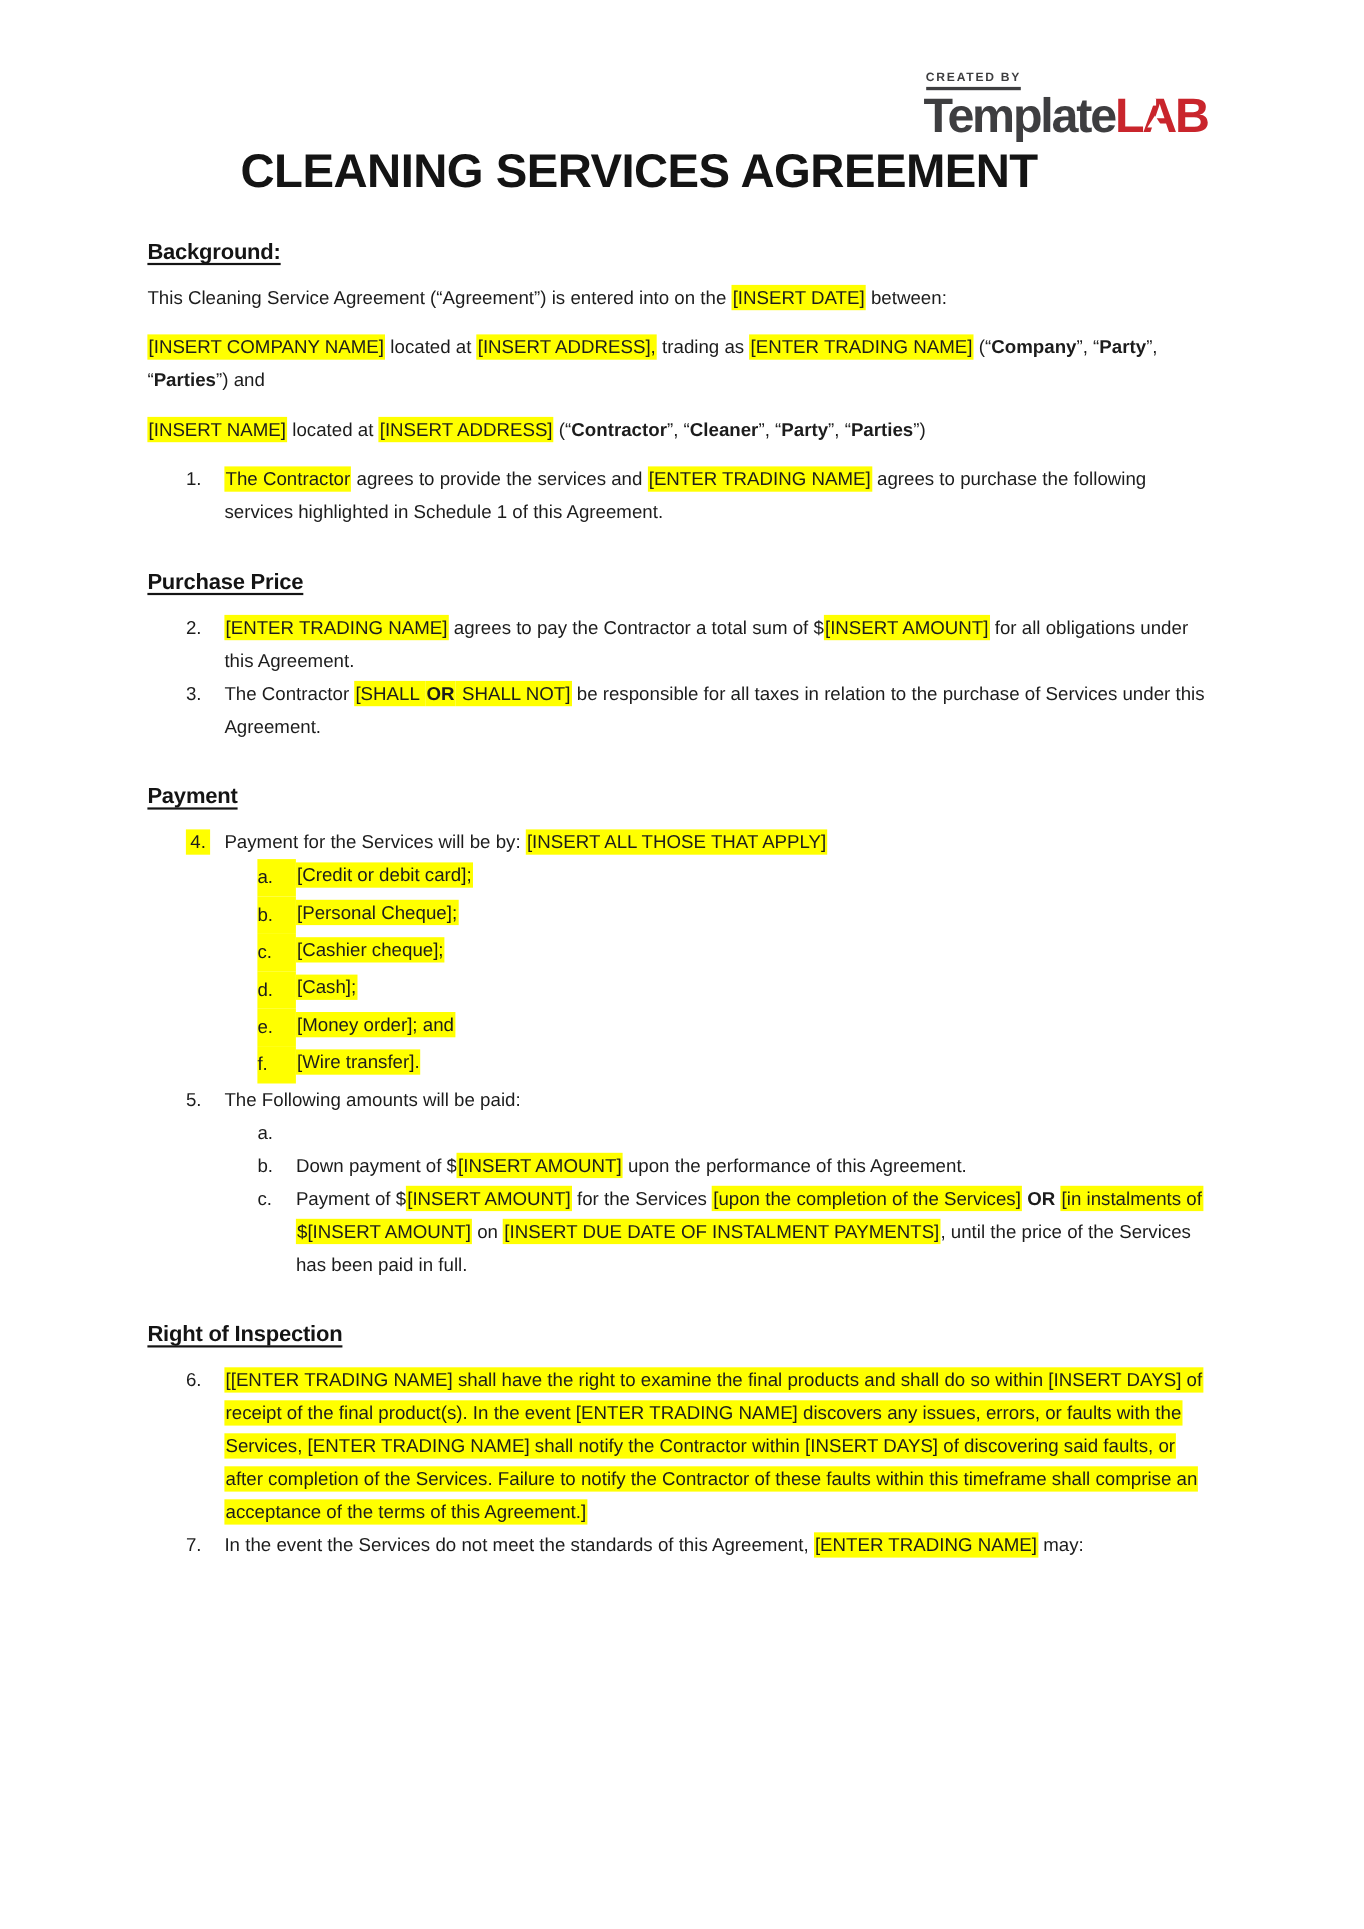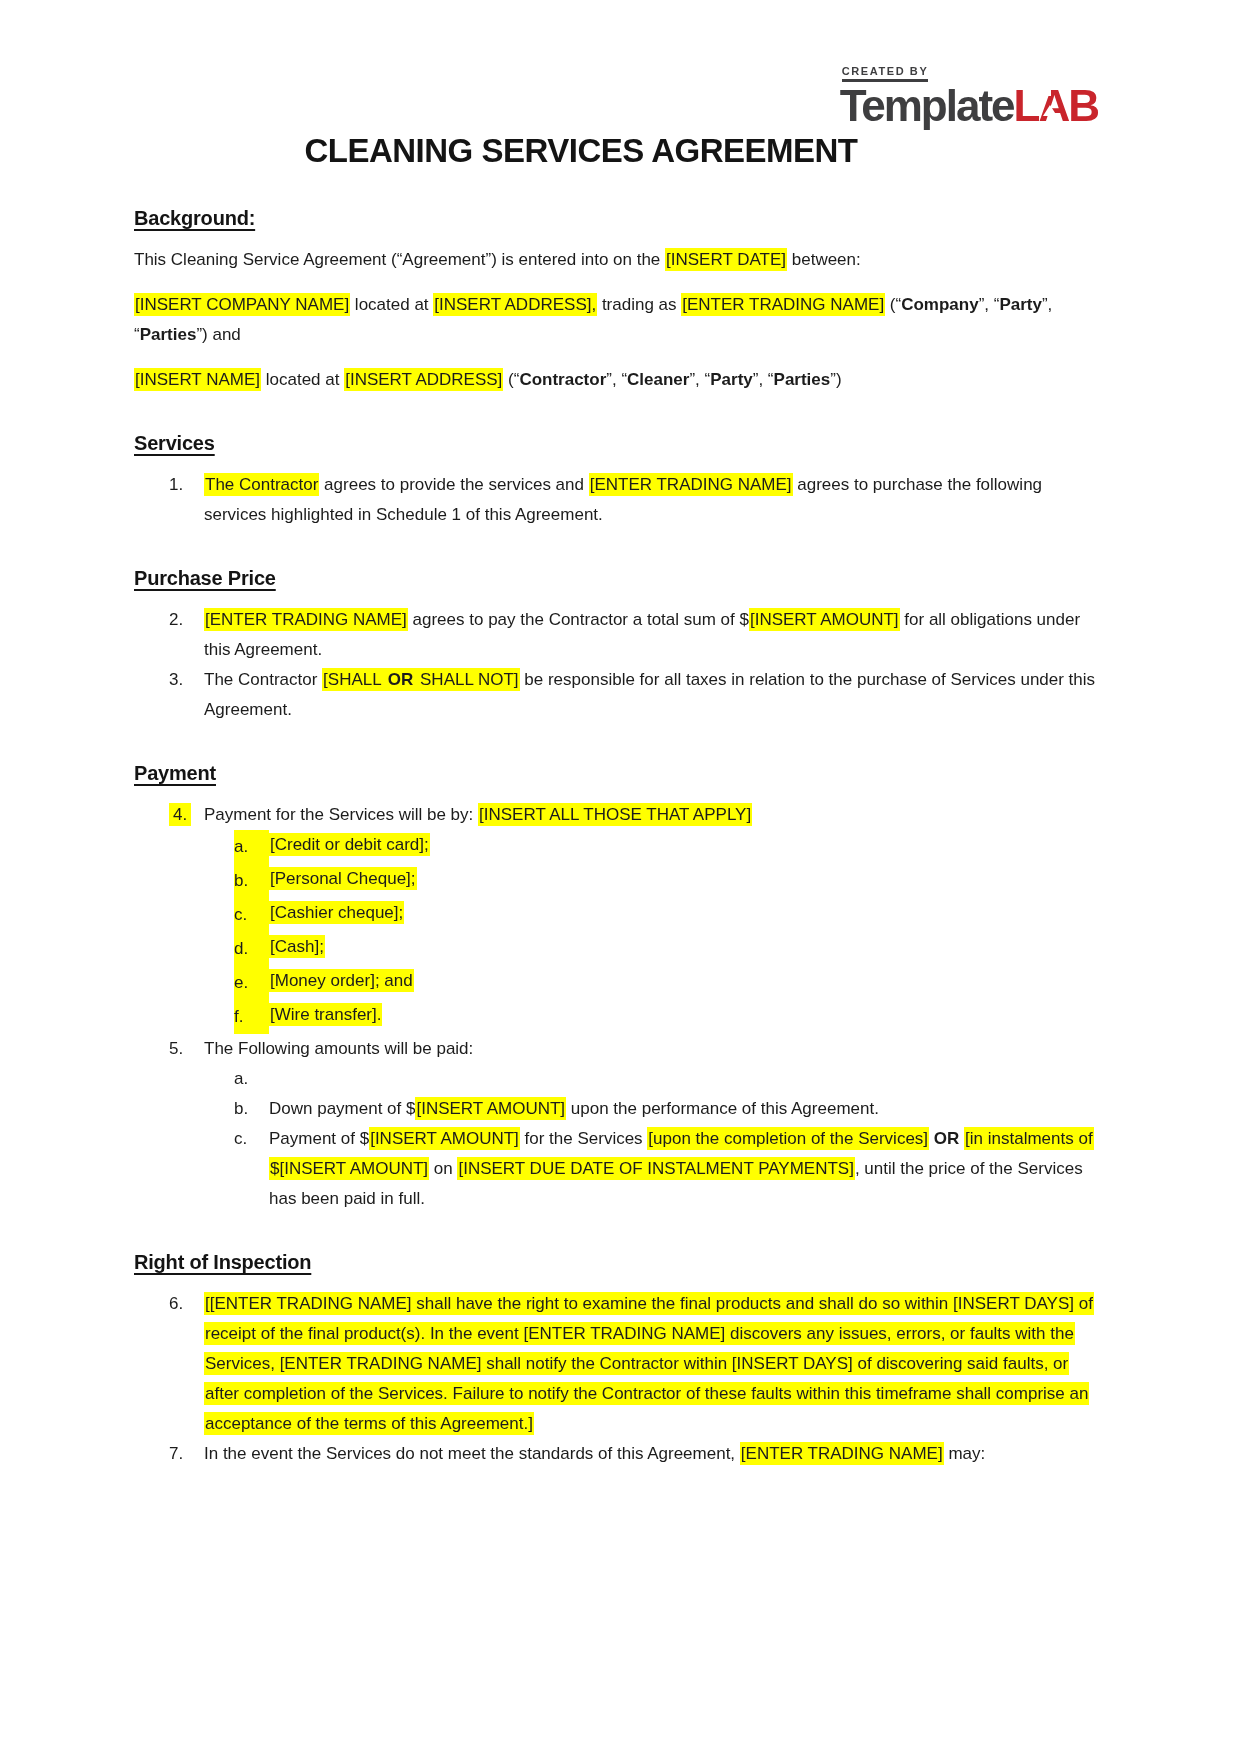--- a/index.html
+++ b/index.html
@@ -38,21 +38,21 @@
   }
   .flask-icon::after{
     content:"";position:absolute;left:-1.5px;top:-15px;
     width:3px;height:6px;background:#ffffff;
   }
   
   .title{
     margin:132px 0 0;
     padding-right:78px;
     text-align:center;
-    font-size:33px;font-weight:800;letter-spacing:-0.5px;
+    font-size:43px;font-weight:800;letter-spacing:-0.5px;
     color:#141414;
   }
   
   .content{padding:0 134px;}
   .heading{
     margin:37px 0 0;
     font-size:20px;font-weight:800;
     color:#141414;
     text-decoration:underline;
     text-decoration-thickness:2px;
@@ -105,21 +105,20 @@
 
   <h1 class="title">CLEANING SERVICES AGREEMENT</h1>
 
   <div class="content">
 
     <h2 class="heading">Background:</h2>
     <p class="para"><span>This Cleaning Service Agreement (“Agreement”) is entered into on the </span><span class="hl">[INSERT DATE]</span><span> between:</span></p>
     <p class="para"><span class="hl">[INSERT COMPANY NAME]</span><span> located at </span><span class="hl">[INSERT ADDRESS],</span><span> trading as </span><span class="hl">[ENTER TRADING NAME]</span><span> (“</span><span class="b">Company</span><span>”, “</span><span class="b">Party</span><span>”, “</span><span class="b">Parties</span><span>”) and</span></p>
     <p class="para"><span> </span><span class="hl">[INSERT NAME]</span><span> located at </span><span class="hl">[INSERT ADDRESS]</span><span> (“</span><span class="b">Contractor</span><span>”, “</span><span class="b">Cleaner</span><span>”, “</span><span class="b">Party</span><span>”, “</span><span class="b">Parties</span><span>”)</span></p>
 
-    <h2 class="heading">Services</h2>
     <div class="oitem">
       <span class="marker">1.</span>
       <div class="itext"><span class="hl">The Contractor</span><span> agrees to provide the services and </span><span class="hl">[ENTER TRADING NAME]</span><span> agrees to purchase the following services highlighted in Schedule 1 of this Agreement.</span></div>
     </div>
 
     <h2 class="heading">Purchase Price</h2>
     <div class="oitem">
       <span class="marker">2.</span>
       <div class="itext"><span class="hl">[ENTER TRADING NAME]</span><span> agrees to pay the Contractor a total sum of $</span><span class="hl">[INSERT AMOUNT]</span><span> for all obligations under this Agreement.</span></div>
     </div>

